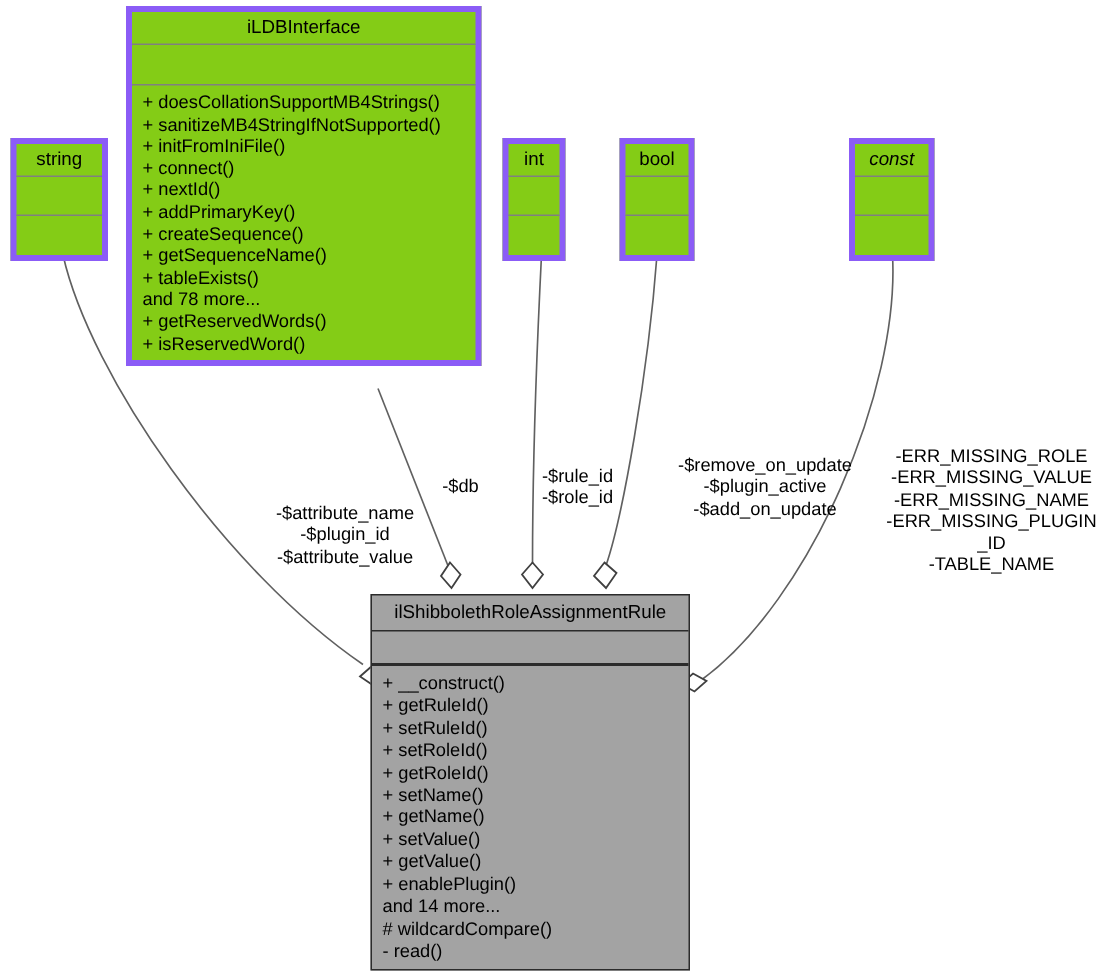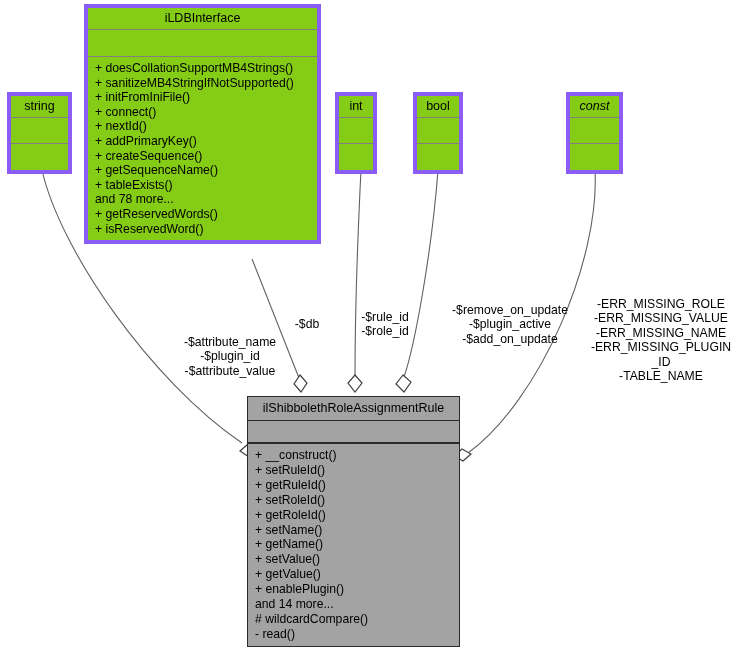--- a/index.html
+++ b/index.html
@@ -147,22 +147,22 @@
     <div class="title">const</div>
     <div class="attrs" style="min-height:26px;"></div>
     <div class="ops" style="min-height:26px;"></div>
   </div>
 
   <div class="umlbox main" style="left:247px; top:396px; width:213px;">
     <div class="title">ilShibbolethRoleAssignmentRule</div>
     <div class="attrs"></div>
     <div class="ops">
         <div class="op">+ __construct()</div>
+        <div class="op">+ getRuleId()</div>
         <div class="op">+ setRuleId()</div>
-        <div class="op">+ getRuleId()</div>
         <div class="op">+ setRoleId()</div>
         <div class="op">+ getRoleId()</div>
         <div class="op">+ setName()</div>
         <div class="op">+ getName()</div>
         <div class="op">+ setValue()</div>
         <div class="op">+ getValue()</div>
         <div class="op">+ enablePlugin()</div>
         <div class="op">and 14 more...</div>
         <div class="op"># wildcardCompare()</div>
         <div class="op">- read()</div>

